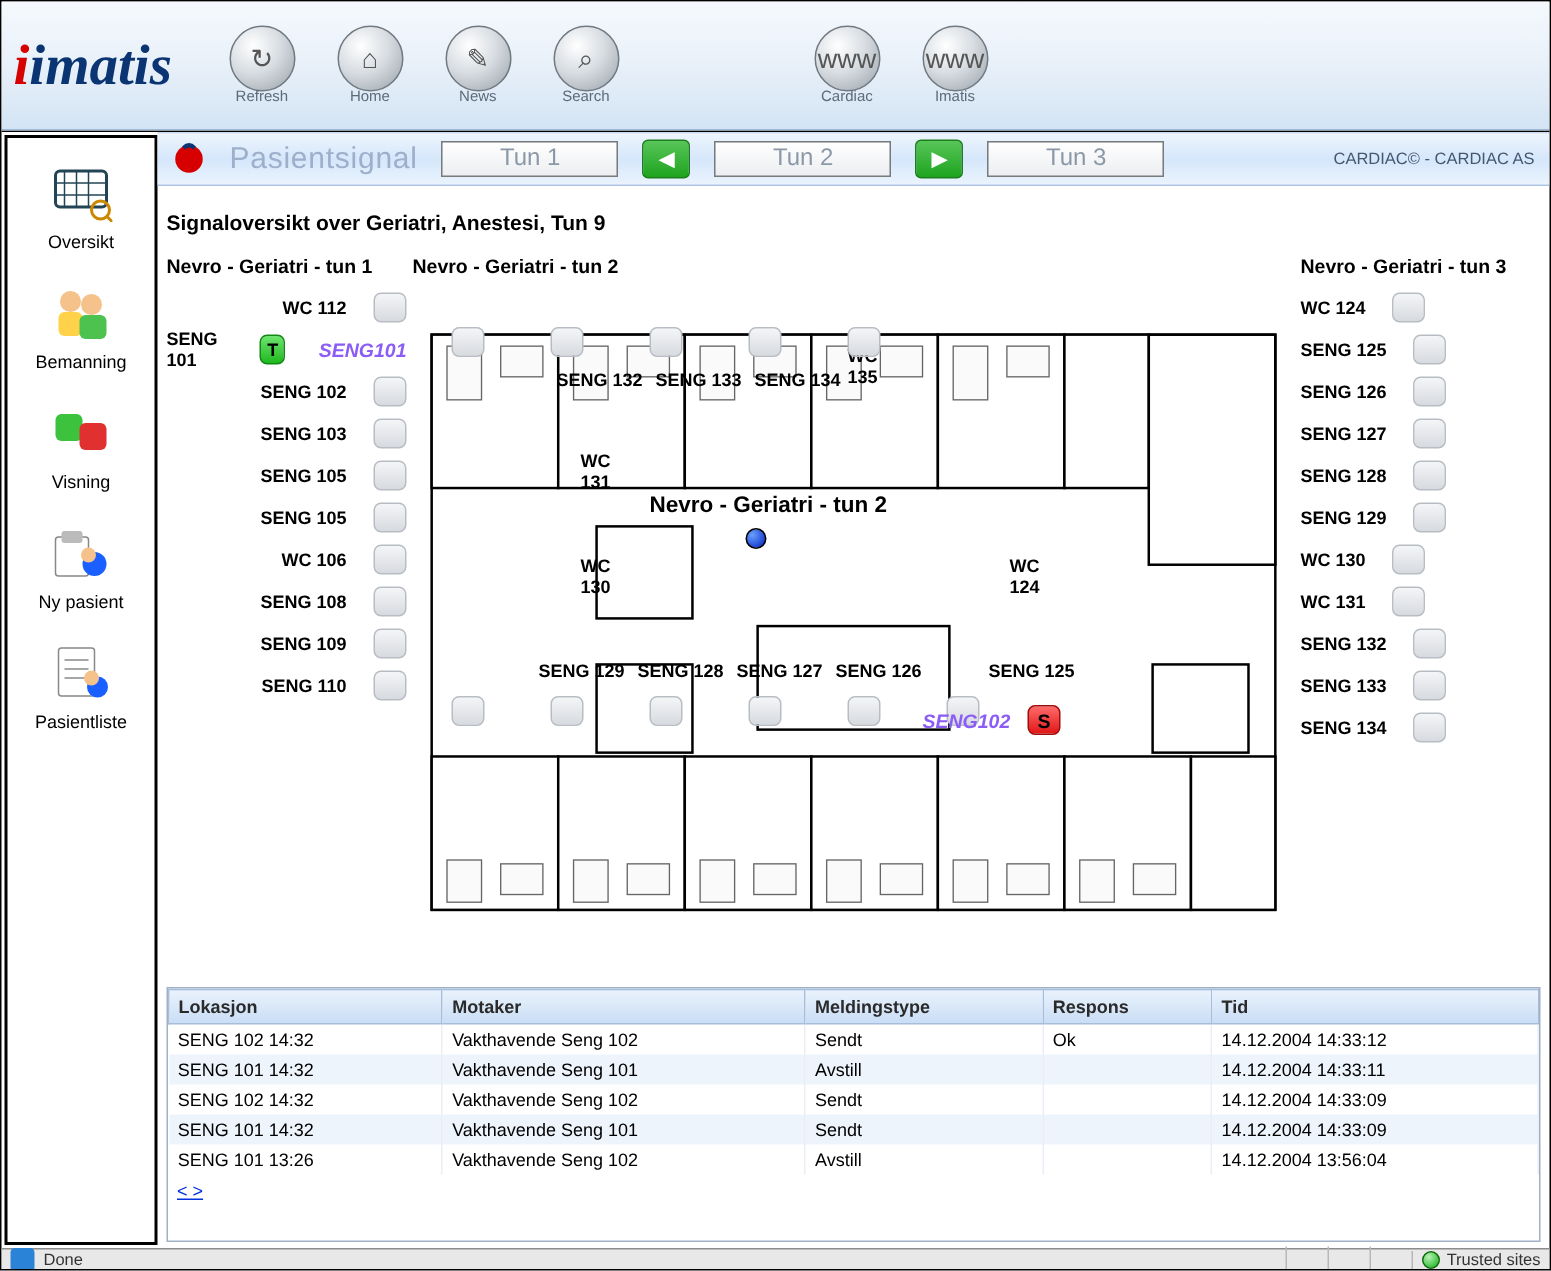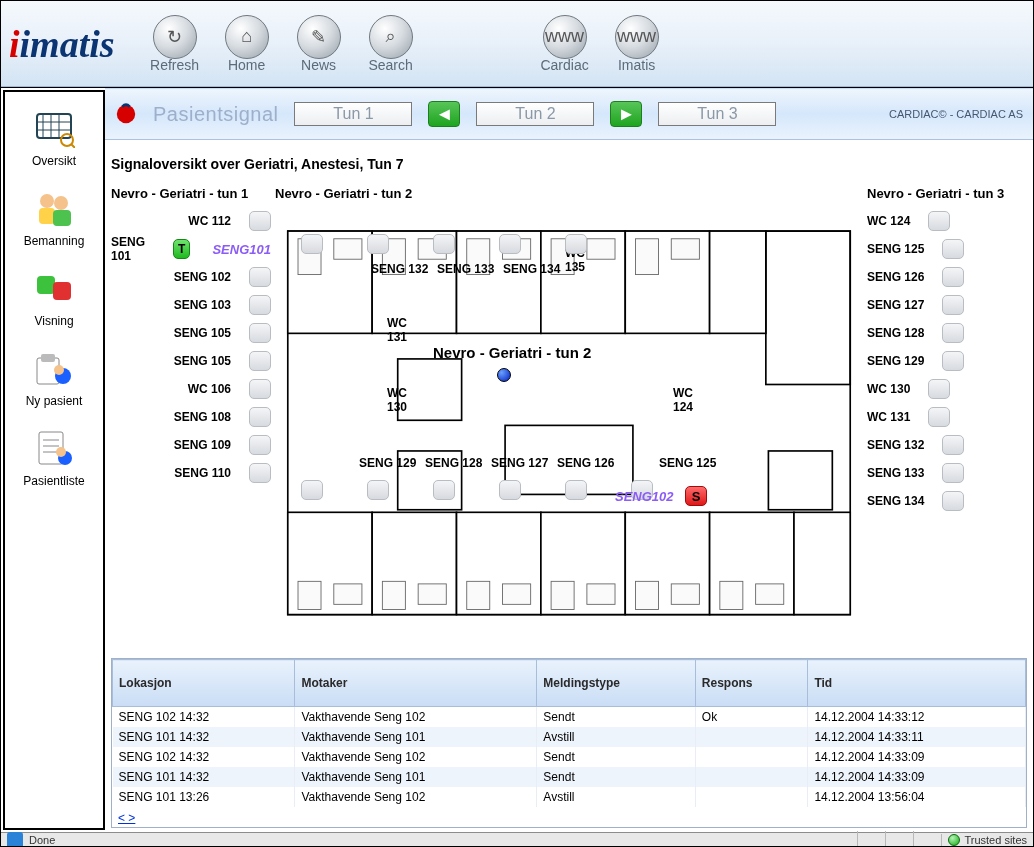--- a/index.html
+++ b/index.html
@@ -39,21 +39,21 @@
     width:60px;
   }
   .round-btn .circle {
     width:44px; height:44px; border-radius:50%;
     background: radial-gradient(circle at 35% 30%, #fff, #d8dde2 45%, #aeb6bd 80%, #7c868f);
     border:1px solid #707880;
     display:flex; align-items:center; justify-content:center;
     color:#555; font-size:18px;
   }
   .round-btn .cap {
-    font-size:14px; color:#5d6a78; text-align:right; margin-top:-2px;
+    font-size:10px; color:#5d6a78; text-align:right; margin-top:-2px;
   }
   .round-spacer { width:90px; }
 
   
   .workarea { flex:1; display:flex; border-top:1px solid #000; }
   .sidebar {
     width:102px; border:2px solid #000; border-right:2px solid #000; margin:2px 0 2px 2px;
     display:flex; flex-direction:column; align-items:center;
     gap:18px; padding-top:14px;
     background:#fff;
@@ -63,21 +63,21 @@
     width:48px; height:44px;
     display:flex; align-items:center; justify-content:center;
   }
   .side-item .lbl { font-size:12px; color:#000; }
 
   
   .mainpane { flex:1; display:flex; flex-direction:column; padding:0; position:relative; }
 
   
   .psbar {
-    height:52px;
+    height:36px;
     background: linear-gradient(180deg,#eef5fd 0%, #d5e7fb 50%, #eaf3fd 100%);
     border-bottom:1px solid #aac3e3; border-top:1px solid #cadaef;
     display:flex; align-items:center; gap:16px; padding:0 10px;
   }
   .psbar .ps-icon { width:22px; height:22px; }
   .psbar .ps-title { color:#9dafca; font-size:20px; letter-spacing:0.5px;}
   .tunbox {
     width:118px; height:24px; border:1px solid #7a7a7a;
     background:linear-gradient(180deg,#fff,#eceef1);
     display:flex; align-items:center; justify-content:center;
@@ -144,21 +144,21 @@
   .eventpane {
     height:170px;
     border:1px solid #9fb0c7;
     position:relative; overflow:auto;
     margin-top:6px;
   }
   .eventpane table { width:100%; border-collapse:collapse; font-size:12px;}
   .eventpane thead th {
     background:linear-gradient(180deg,#e9f2fc,#c9ddf5);
     border:1px solid #a8bdd9;
-    text-align:left; padding:16px 6px; font-weight:bold; color:#2a2a2a;
+    text-align:left; padding:4px 6px; font-weight:bold; color:#2a2a2a;
     position:sticky; top:0;
   }
   .eventpane tbody td {
     padding:3px 6px;
     border-right:1px solid #e9eef6;
   }
   .eventpane tbody tr:nth-child(even){ background:#eef4fb; }
   .morelink { color:#0030dd; text-decoration:underline; padding:4px 6px; display:block;}
 
   
@@ -284,21 +284,21 @@
       <span class="ps-title">Pasientsignal</span>
       <span class="tunbox">Tun 1</span>
       <span class="navarrow">◄</span>
       <span class="tunbox">Tun 2</span>
       <span class="navarrow">►</span>
       <span class="tunbox">Tun 3</span>
       <span class="psbar-right">CARDIAC© - CARDIAC AS</span>
     </div>
 
     <div class="content">
-      <h2>Signaloversikt over Geriatri, Anestesi, Tun 7</h2>
+      <h2>Signaloversikt over Geriatri, Anestesi, Tun 9</h2>
 
       <div class="overview-row">
 
         <div class="col" style="width:160px">
           <div class="col-head">Nevro - Geriatri - tun 1</div>
           <div id="left-rooms">
               <div class="room-row">
                 <span>WC 112</span>
                 <span class="status-chip "></span>
               </div>

